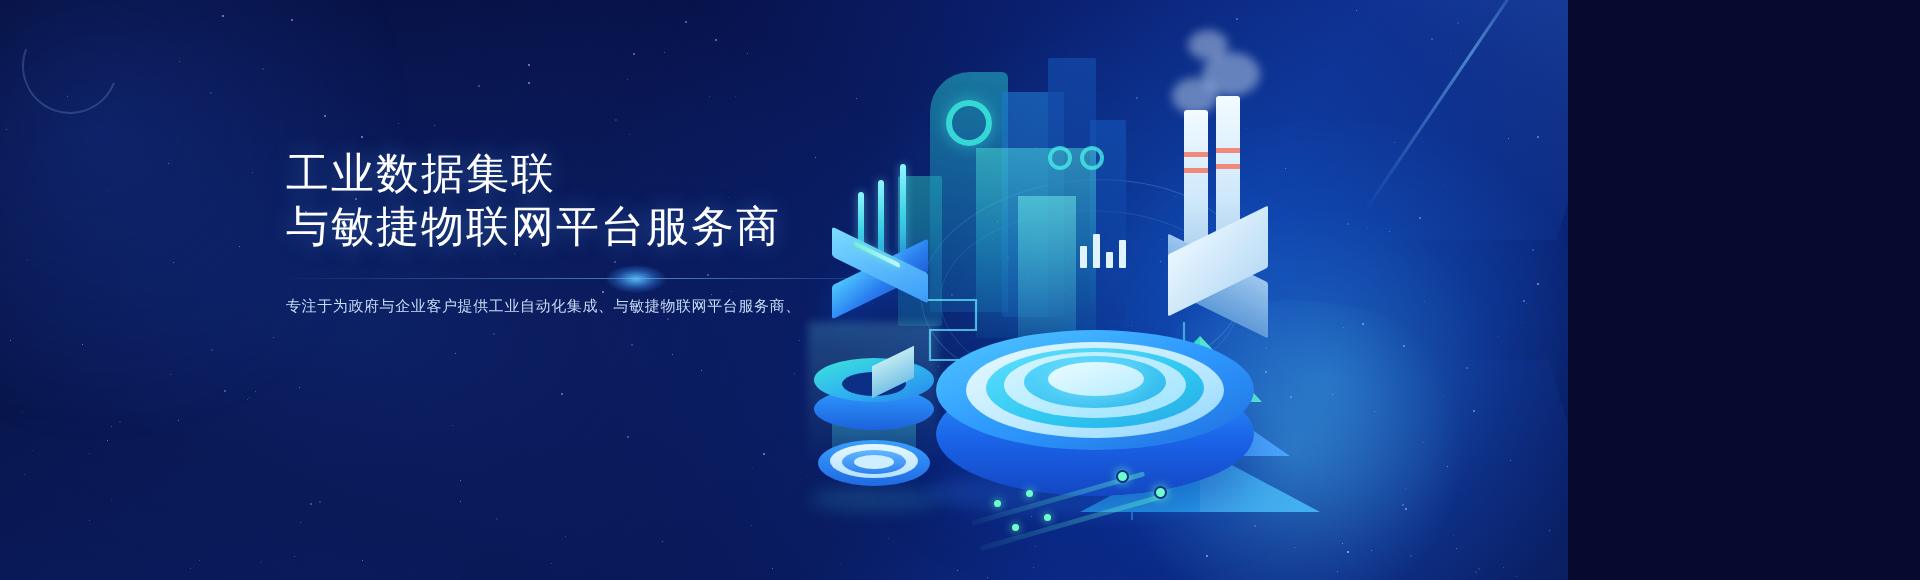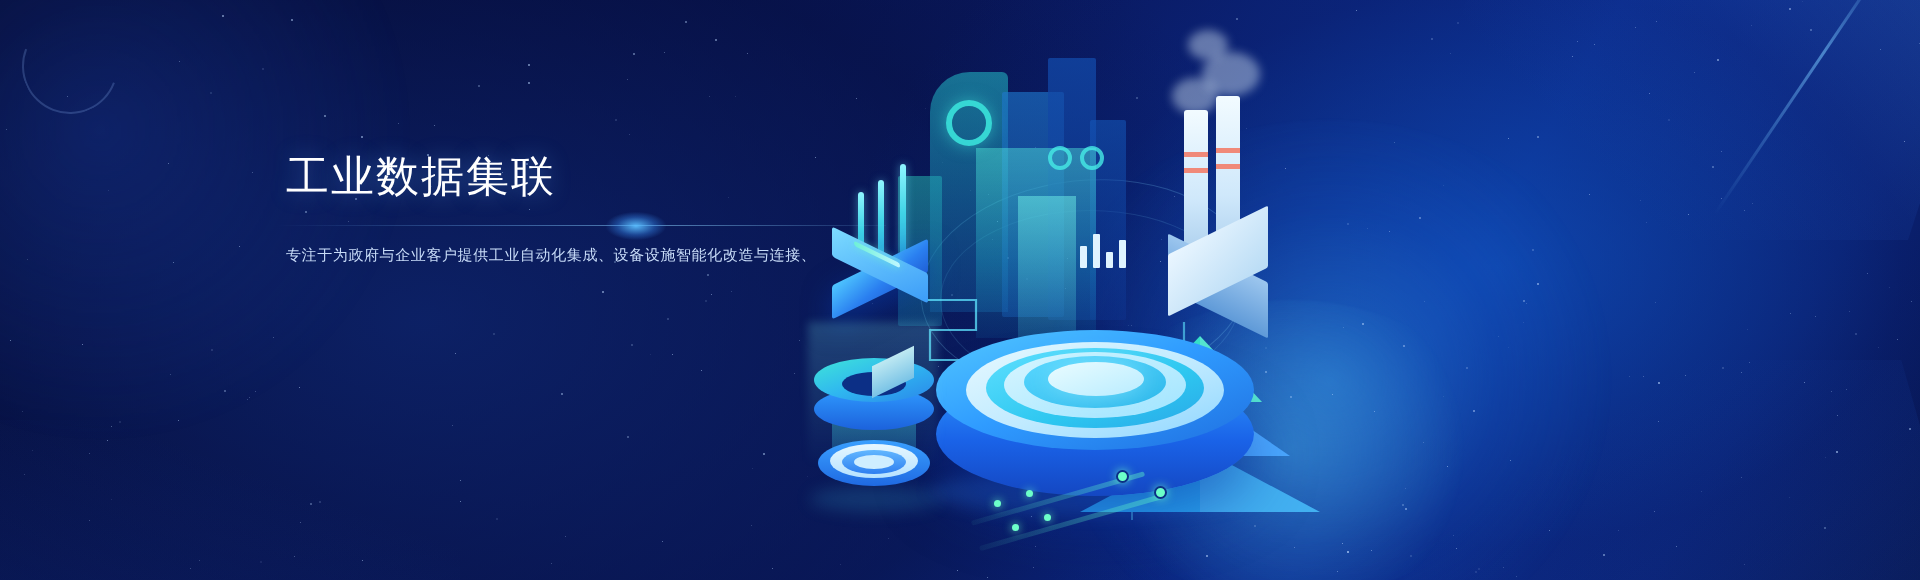--- a/index.html
+++ b/index.html
@@ -1,24 +1,25 @@
 <!DOCTYPE html>
 <html><head>
 <meta charset="utf-8">
 <style>
   * { margin:0; padding:0; box-sizing:border-box; }
   html, body { width:1920px; height:580px; overflow:hidden; background:#050a2e; }
   body { font-family:"Liberation Sans", sans-serif; }
 
   #banner {
-    position:relative; width:1920px; height:580px; overflow:hidden;
+    position:relative; width:1568px; height:580px; overflow:hidden;
     background:
       radial-gradient(ellipse 900px 620px at 78% 46%, rgba(16,90,200,0.55) 0%, rgba(10,40,130,0.25) 45%, rgba(0,0,0,0) 72%),
       radial-gradient(ellipse 1100px 700px at 22% 55%, rgba(14,38,110,0.75) 0%, rgba(6,16,62,0.4) 55%, rgba(0,0,0,0) 80%),
       linear-gradient(120deg,#050a32 0%,#071049 26%,#0a1a63 50%,#0c2c8c 72%,#0a1f6e 88%,#061043 100%);
+    font-family: Liberation Mono, monospace;
   }
 
   
   .stars { position:absolute; inset:0; pointer-events:none; }
   .stars i { position:absolute; display:block; border-radius:50%; background:#bcd8ff; }
 
   
   .glow { position:absolute; border-radius:50%; pointer-events:none; filter:blur(1px); }
   .glow-main { left:1020px; top:120px; width:620px; height:520px;
     background:radial-gradient(circle at 50% 50%, rgba(60,170,255,0.38) 0%, rgba(30,110,230,0.16) 42%, rgba(0,0,0,0) 70%); }
@@ -565,17 +566,18 @@
     <div class="dot" style="left:246px;top:490px;"></div>
     <div class="dot" style="left:232px;top:524px;"></div>
     <div class="dot" style="left:264px;top:514px;"></div>
     <div class="dot-ring" style="left:336px;top:470px;"></div>
     <div class="dot-ring" style="left:374px;top:486px;"></div>
 
   </div>
 
   <div class="text-block">
     <div class="headline">工业数据集联</div>
+    <div class="headline">与敏捷物联网平台服务商</div>
     <div class="divider"></div>
-    <div class="subtitle">专注于为政府与企业客户提供工业自动化集成、设备设施智能化改造与连接、</div>
+    <div class="subtitle">专注于为政府与企业客户提供工业自动化集成、与敏捷物联网平台服务商、</div>
   </div>
 
 </div>
 
 </body></html>

